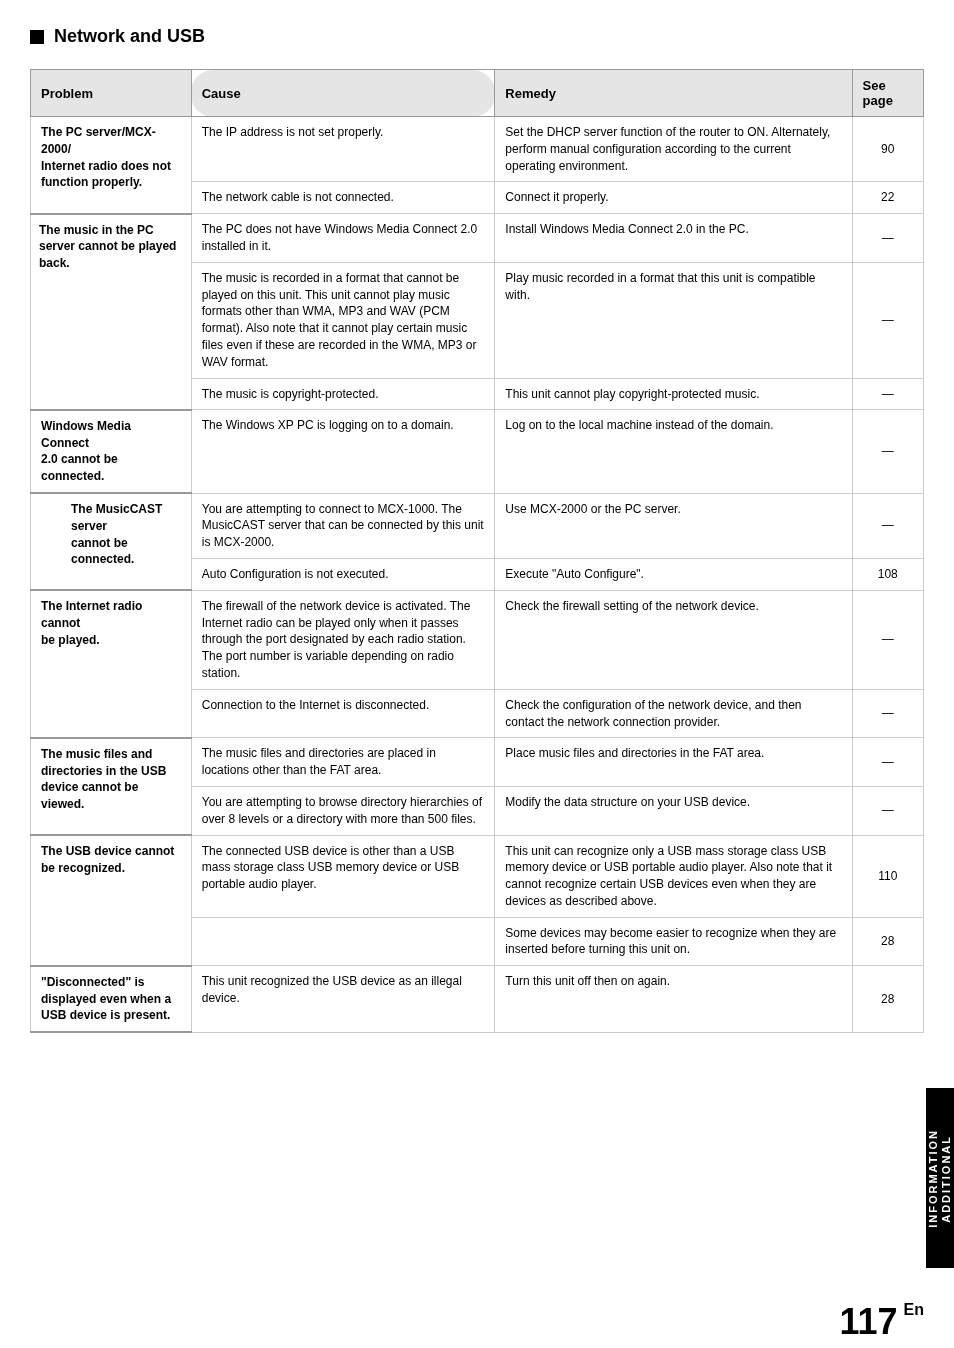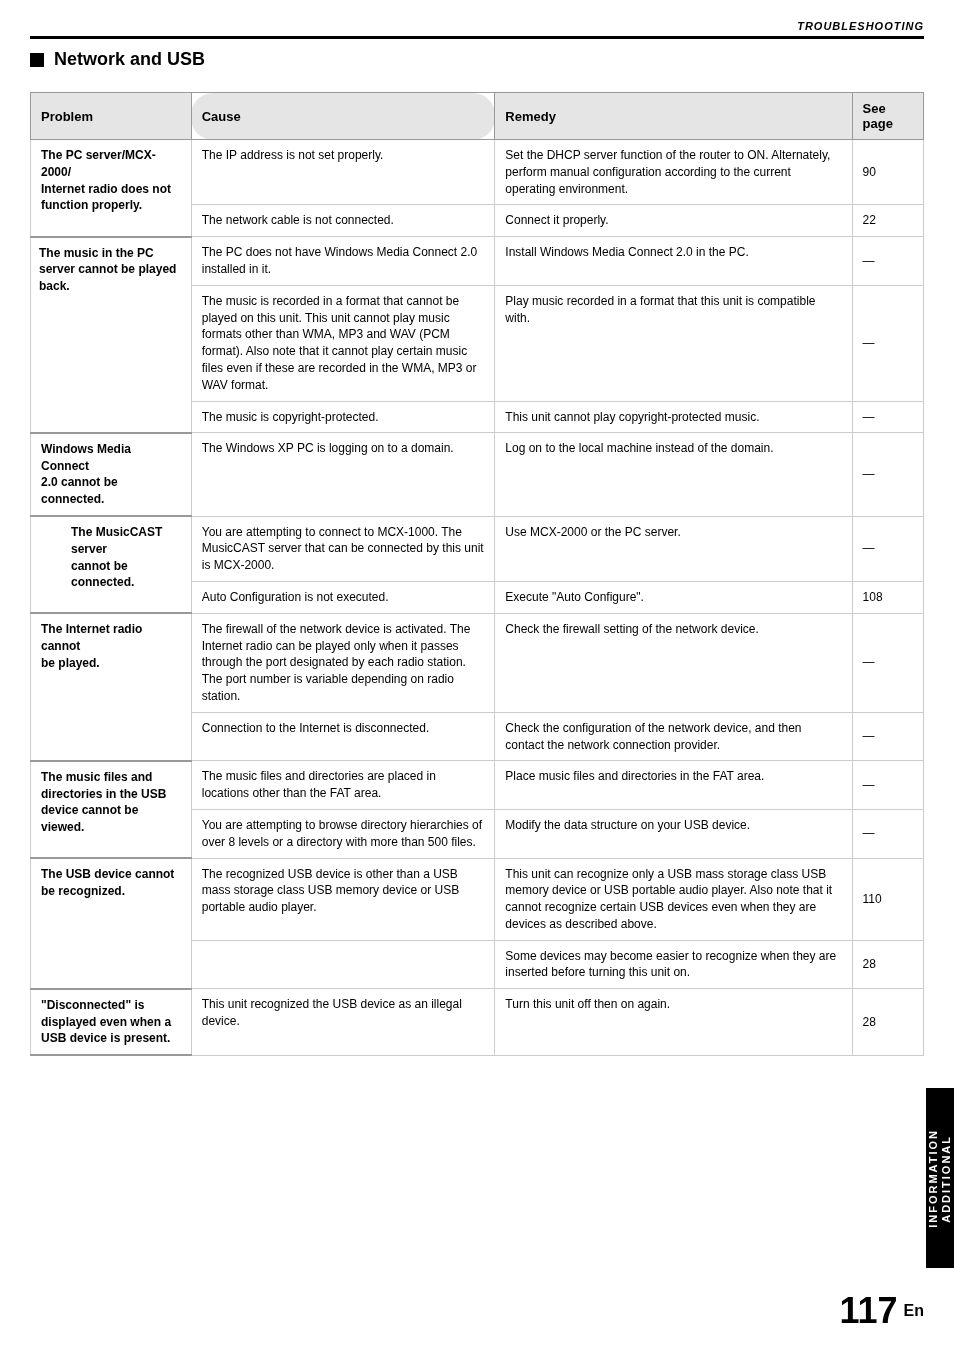--- a/index.html
+++ b/index.html
@@ -86,30 +86,30 @@
       border-right: 1px solid #ccc;
       border-left: 1px solid #ccc;
       line-height: 1.4;
     }
 
     td.problem-cell {
       font-weight: bold;
     }
 
     td.see-cell {
-      text-align: left;
+      text-align: center;
       vertical-align: middle;
     }
 
     .page-number-area {
       position: absolute;
-      bottom: 16px;
+      bottom: 5px;
       right: 30px;
       display: flex;
-      align-items: center;
+      align-items: flex-start;
       gap: 6px;
     }
 
     .page-number {
       font-size: 36px;
       font-weight: bold;
     }
 
     .page-lang {
       font-size: 16px;
@@ -137,23 +137,20 @@
       transform: rotate(180deg);
       text-align: center;
       line-height: 1.2;
     }
   </style>
 </head>
 <body>
 
 <div class="page-container">
 
-  <div class="top-header">
-    <span class="top-header-text">TROUBLESHOOTING</span>
-  </div>
 
   <div class="section-title">
     <span class="section-title-square"></span>
     <span class="section-title-text">Network and USB</span>
   </div>
 
   <table>
     <thead>
       <tr>
         <th class="col-problem">Problem</th>
@@ -224,21 +221,21 @@
           <td>Place music files and directories in the FAT area.</td>
           <td class="see-cell">—</td>
         </tr>
         <tr>
           <td>You are attempting to browse directory hierarchies of over 8 levels or a directory with more than 500 files.</td>
           <td>Modify the data structure on your USB device.</td>
           <td class="see-cell">—</td>
         </tr>
         <tr>
           <td class="problem-cell" rowspan="2" style="border-bottom: 2px solid rgb(153, 153, 153);">The USB device cannot<br>be recognized.</td>
-          <td>The recognized USB device is other than a USB mass storage class USB memory device or USB portable audio player.</td>
+          <td>The connected USB device is other than a USB mass storage class USB memory device or USB portable audio player.</td>
           <td>This unit can recognize only a USB mass storage class USB memory device or USB portable audio player. Also note that it cannot recognize certain USB devices even when they are devices as described above.</td>
           <td class="see-cell">110</td>
         </tr>
         <tr>
           <td></td>
           <td>Some devices may become easier to recognize when they are inserted before turning this unit on.</td>
           <td class="see-cell">28</td>
         </tr>
         <tr>
           <td class="problem-cell" rowspan="1" style="border-bottom: 2px solid rgb(153, 153, 153);">"Disconnected" is<br>displayed even when a<br>USB device is present.</td>

